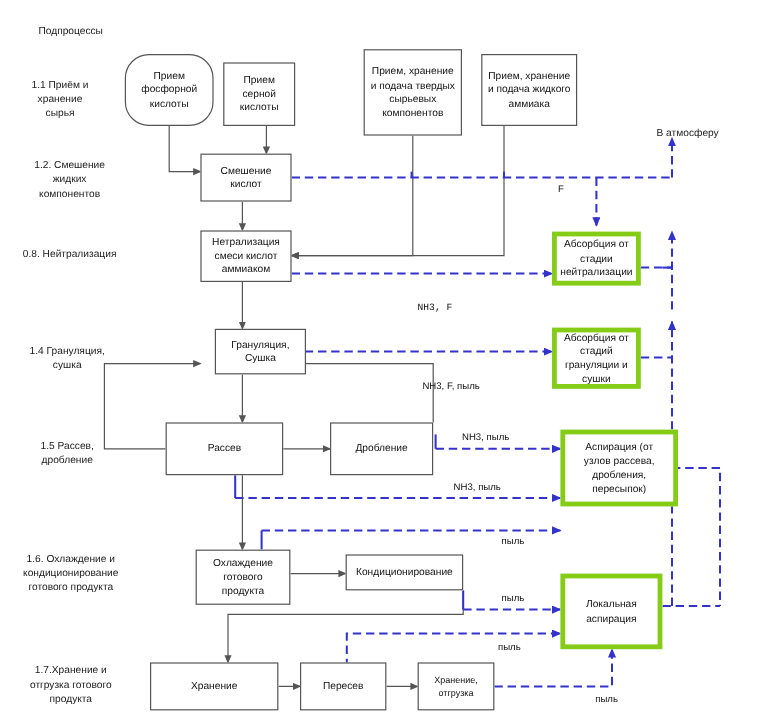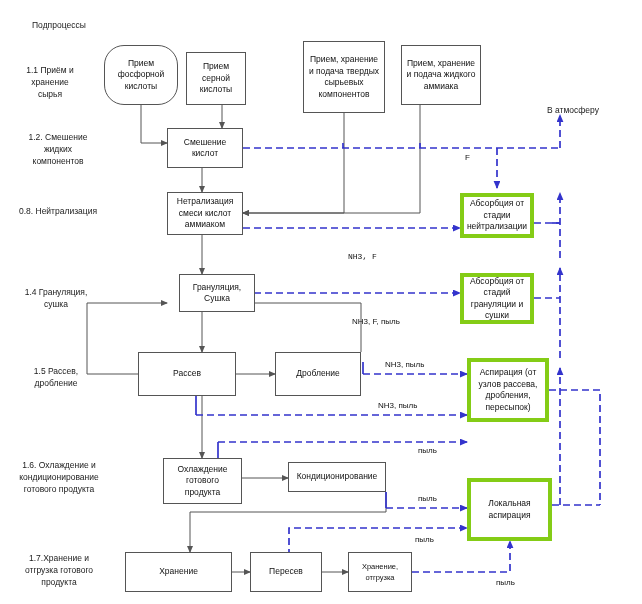--- a/index.html
+++ b/index.html
@@ -155,21 +155,21 @@
 
   <div class="box" style="left:163px;top:458px;width:79px;height:46px;">Охлаждение<br>готового<br>продукта</div>
   <div class="box" style="left:288px;top:462px;width:98px;height:30px;">Кондиционирование</div>
 
   <div class="box" style="left:125px;top:552px;width:107px;height:40px;">Хранение</div>
   <div class="box" style="left:250px;top:552px;width:72px;height:40px;">Пересев</div>
   <div class="box" style="left:348px;top:552px;width:64px;height:40px;font-size:7.5px;">Хранение, отгрузка</div>
 
   <div class="box blue" style="left:460px;top:193px;width:74px;height:45px;">Абсорбция от<br>стадии<br>нейтрализации</div>
   <div class="box blue" style="left:460px;top:273px;width:74px;height:51px;">Абсорбция от<br>стадий<br>грануляции и<br>сушки</div>
-  <div class="box blue" style="left:467px;top:358px;width:82px;height:64px;">Аспирация (от<br>узлов рассева,<br>дробления,<br>пересыпок)</div>
+  <div class="box blue" style="left:467px;top:358px;width:98px;height:64px;">Аспирация (от<br>узлов рассева,<br>дробления,<br>пересыпок)</div>
   <div class="box blue" style="left:467px;top:478px;width:85px;height:63px;">Локальная<br>аспирация</div>
 
   <div class="flowtext" style="left:465px;top:153px;">F</div>
   <div class="flowtext" style="left:348px;top:252px;font-family:Liberation Mono, monospace;">NH3, F</div>
   <div class="flowtext" style="left:352px;top:317px;">NH3, F, пыль</div>
   <div class="flowtext" style="left:385px;top:360px;">NH3, пыль</div>
   <div class="flowtext" style="left:378px;top:401px;">NH3, пыль</div>
   <div class="flowtext" style="left:418px;top:446px;">пыль</div>
   <div class="flowtext" style="left:418px;top:494px;">пыль</div>
   <div class="flowtext" style="left:415px;top:535px;">пыль</div>

